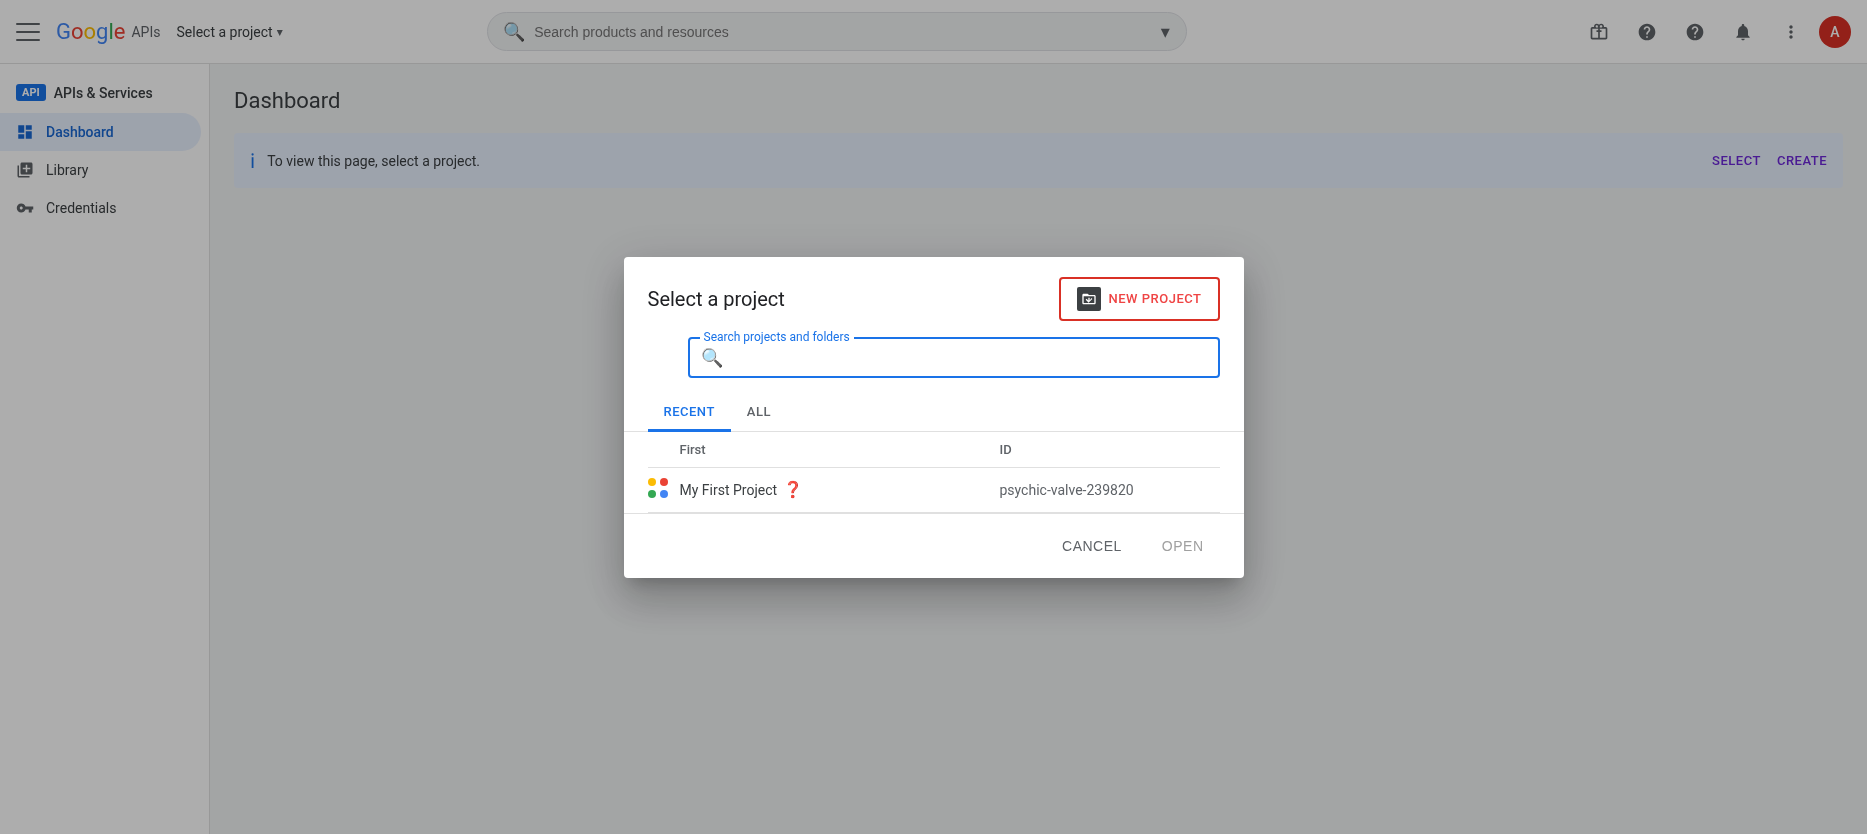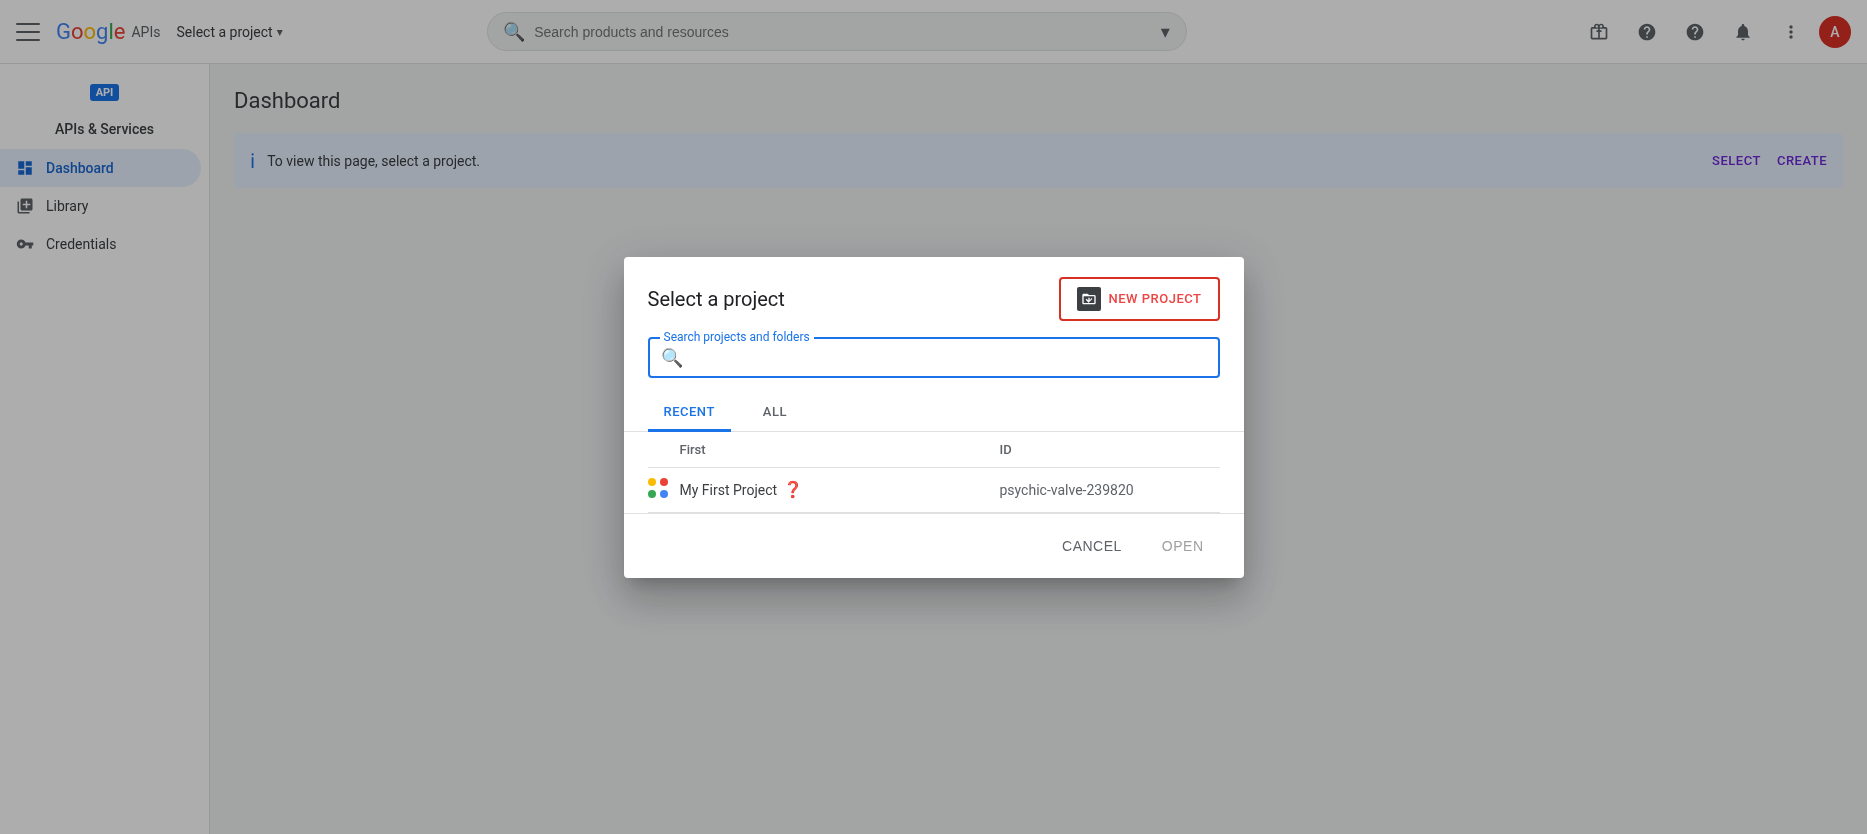--- a/index.html
+++ b/index.html
@@ -65,23 +65,22 @@
 
     
     .main-layout { display: flex; height: calc(834px - 64px); }
 
     
     .sidebar {
       width: 210px; background: #fff; padding: 8px 0;
       border-right: 1px solid #e0e0e0;
     }
     .api-badge {
-      display: flex; align-items: center; gap: 20px;
+      display: flex; align-items: center; gap: 8px;
       padding: 12px 16px;
-      flex-direction: column;
     }
     .api-label {
       background: #1a73e8; color: #fff; font-size: 11px; font-weight: 700;
       padding: 2px 6px; border-radius: 3px;
     }
     .api-service-text { font-size: 14px; color: #3c4043; font-weight: 500; }
     .sidebar-item {
       display: flex; align-items: center; gap: 12px;
       padding: 10px 16px; cursor: pointer; font-size: 14px; color: #3c4043;
       border-radius: 0 24px 24px 0; margin-right: 8px;
@@ -132,32 +131,32 @@
     .folder-icon-btn {
       width: 24px; height: 24px; background: #3c4043;
       display: flex; align-items: center; justify-content: center;
       border-radius: 2px; color: #fff; font-size: 14px;
     }
 
     
     .dialog-search-wrap { padding: 0 24px 0; }
     .dialog-search-field {
       position: relative; border: 2px solid #1a73e8; border-radius: 4px;
-      display: flex; align-items: center; padding: 8px 12px;
+      display: flex; align-items: center; padding: 8px 12px; margin-left: 40px;
     }
     .dialog-search-label {
       position: absolute; top: -9px; left: 10px; background: #fff;
       padding: 0 4px; font-size: 12px; color: #1a73e8;
     }
     .dialog-search-icon { color: #5f6368; margin-right: 8px; font-size: 18px; }
     .dialog-search-input { border: none; outline: none; font-size: 14px; flex: 1; color: #3c4043; }
 
     
     .dialog-tabs {
-      display: flex; gap: 16px; padding: 8px 24px 0;
+      display: flex; gap: 0; padding: 8px 24px 0;
       border-bottom: 1px solid #e0e0e0; margin-top: 8px;
     }
     .dialog-tab {
       padding: 10px 16px; font-size: 13px; font-weight: 500; letter-spacing: 0.5px;
       cursor: pointer; color: #5f6368; border-bottom: 3px solid transparent;
       margin-bottom: -1px;
     }
     .dialog-tab.active { color: #1a73e8; border-bottom-color: #1a73e8; }
 
     

